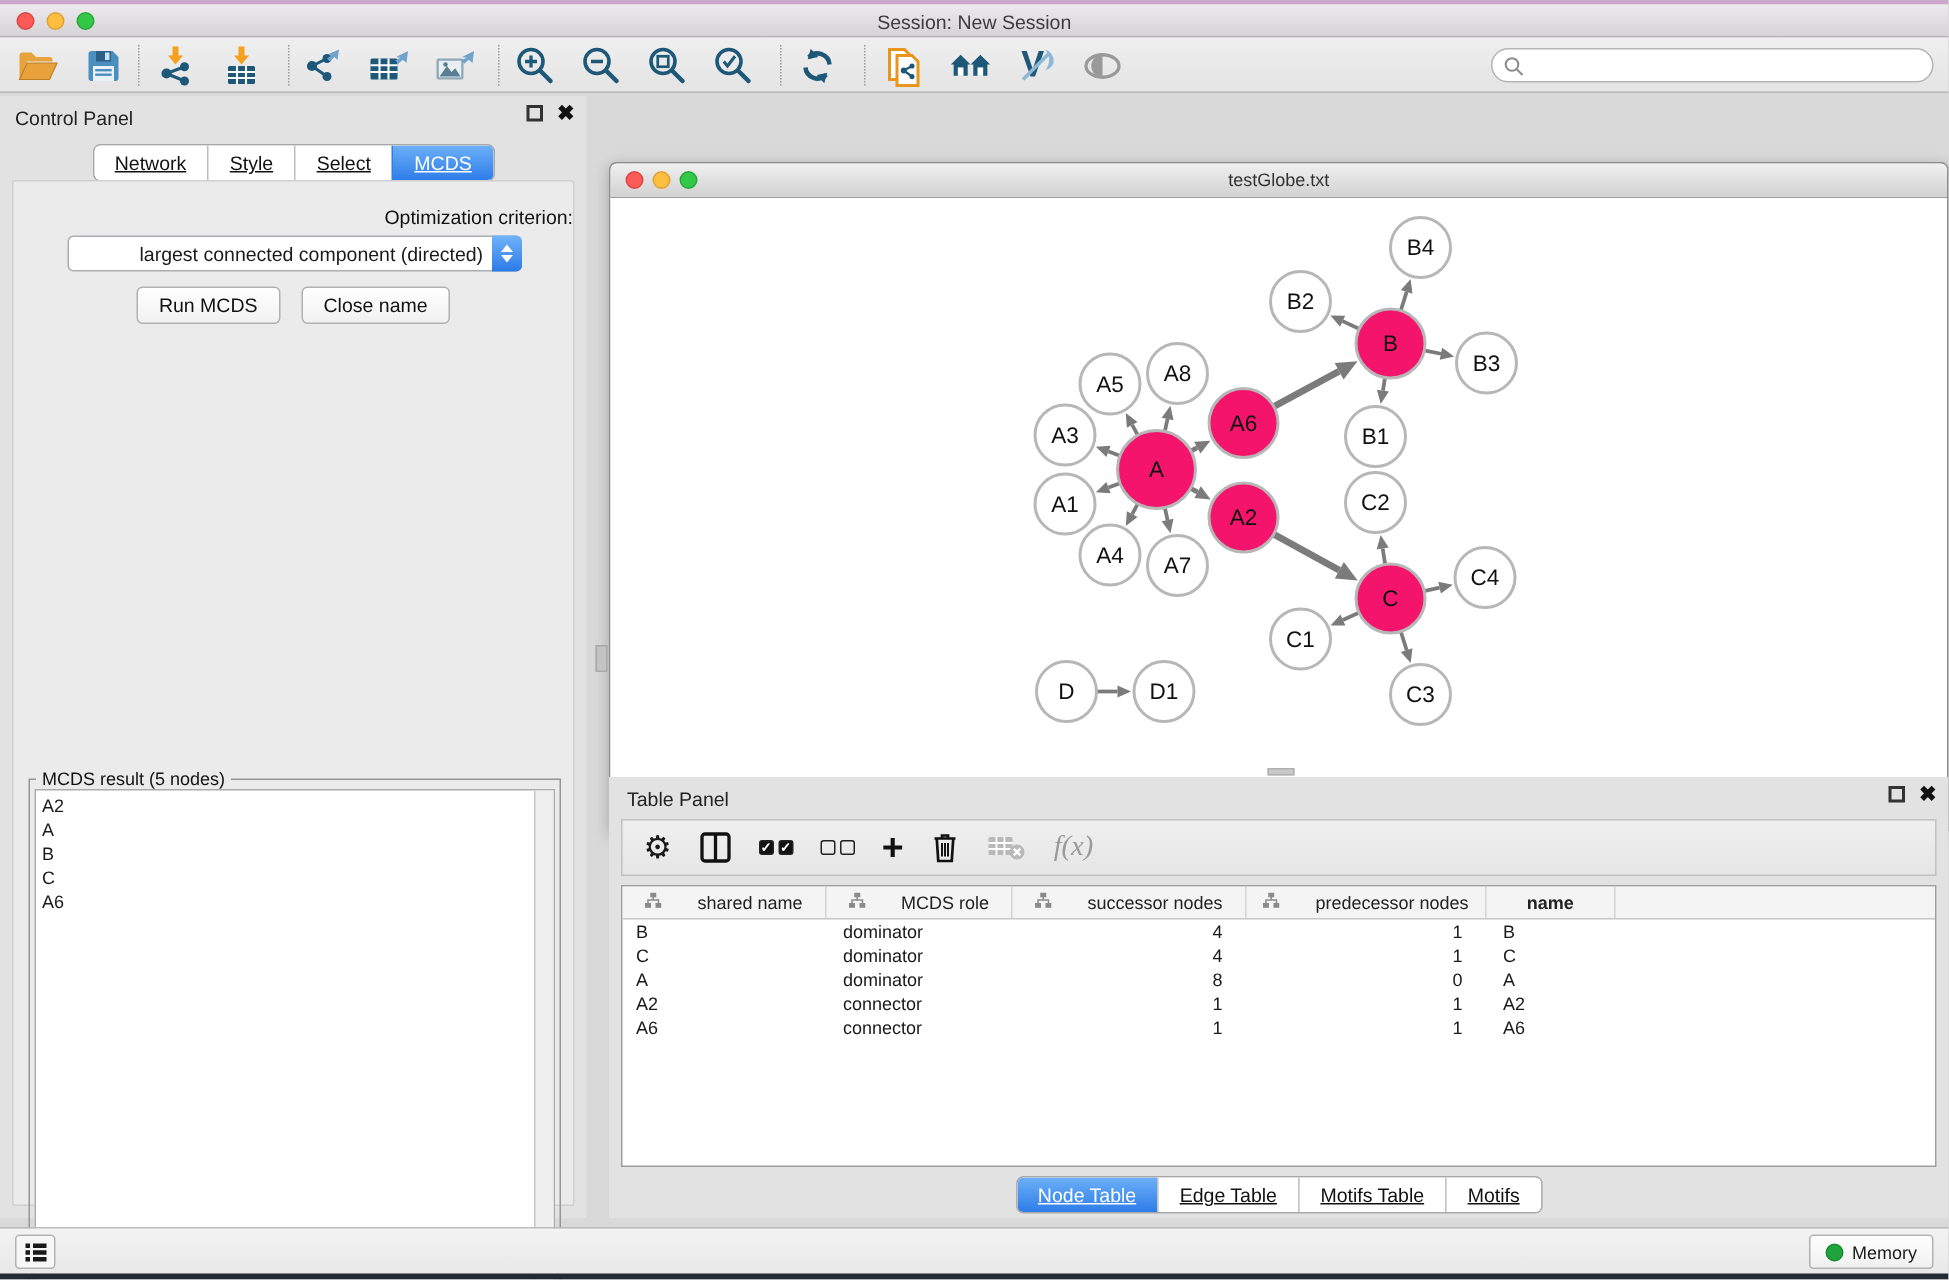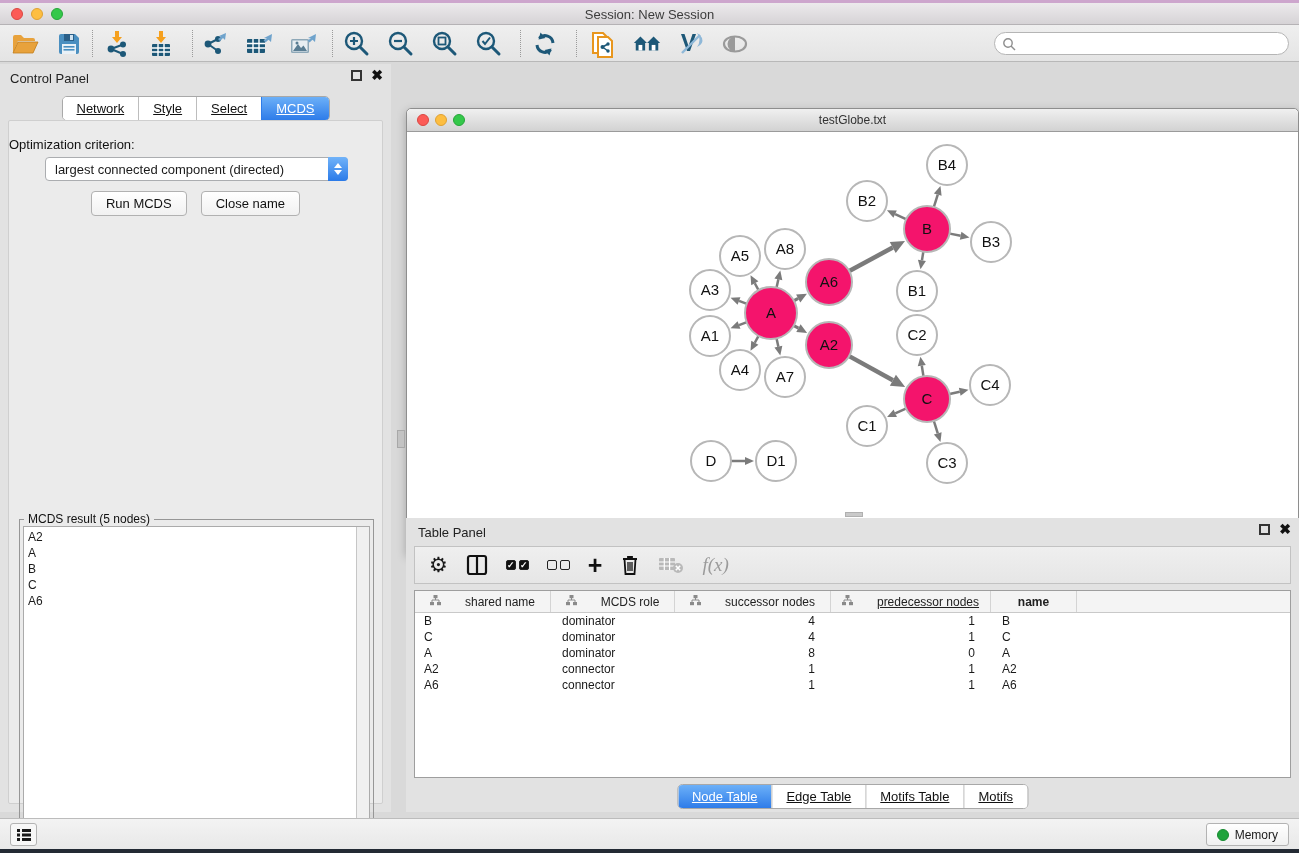--- a/index.html
+++ b/index.html
@@ -37,24 +37,24 @@
 
   .segmented { display:flex; border:1px solid #a8a8a8; border-radius:5px; overflow:hidden; background:#fff;
     font-size:13px; }
   .segmented .seg { padding:4px 14px; border-left:1px solid #bdbdbd; background:#fff; color:#111; cursor:default; white-space:nowrap;text-decoration:underline; }
   .segmented .seg:first-child { border-left:none; }
   .segmented .seg.active { background:linear-gradient(#6cb0f8,#2e7ce9); color:#fff; border-left-color:#2e7ce9; }
   .cp-tabs { position:absolute; left:50%; transform:translateX(-50%); top:32px; }
 
   .cp-content { position:absolute; left:8px; top:56px; width:375px; height:684px; background:#ebebeb;
     border:1px solid #cfcfcf; border-radius:2px; }
-  .opt-label { position:absolute; top:16px; width:100%; text-align:left; font-size:13px; color:#111; }
+  .opt-label { position:absolute; top:16px; width:100%; text-align:right; font-size:13px; color:#111; }
   .dropdown { position:absolute; left:36px; top:36px; width:303px; height:24px; background:#fff;
     border:1px solid #abadb0; border-radius:4px; display:flex; align-items:center; }
-  .dropdown .dd-text { flex:1; padding-left:9px; font-size:13px; white-space:nowrap; overflow:hidden; }
+  .dropdown .dd-text { flex:1; padding-left:9px; font-size:13px; white-space:nowrap; overflow:hidden;margin-left:38px; }
   .dropdown .dd-stepper { width:20px; height:24px; margin-right:-1px; border-radius:0 4px 4px 0;
     background:linear-gradient(#71b3f9,#2a7ae8); display:flex; flex-direction:column; align-items:center; justify-content:center; gap:2px; }
   .dd-stepper .up, .dd-stepper .dn { width:0; height:0; border-left:4px solid transparent; border-right:4px solid transparent; }
   .dd-stepper .up { border-bottom:5px solid #fff; }
   .dd-stepper .dn { border-top:5px solid #fff; }
 
   .btn { background:linear-gradient(#ffffff,#f1f1f1); border:1px solid #b1b1b1; border-radius:4px;
     font-size:13px; padding:4px 14px; color:#111; font-family:"Liberation Sans",sans-serif; }
   .cp-buttons { position:absolute; top:70px; width:100%; display:flex; justify-content:center; gap:14px;align-items:flex-end; }
 
@@ -541,21 +541,21 @@
           <span><svg width="11" height="11" viewBox="0 0 11 11">
               <g fill="#8a8a8a">
                 <rect x="3.5" y="0" width="4" height="3.2"></rect>
                 <rect x="0" y="7" width="4" height="3.2"></rect>
                 <rect x="7" y="7" width="4" height="3.2"></rect>
               </g>
               <path d="M5.5 3 V5 M2 7 V5 H9 V7" stroke="#8a8a8a" stroke-width="1" fill="none"></path>
             </svg></span>
           <span>successor nodes</span>
         </div>
-        <div class="dt-hcell" style="width: 160px; text-decoration: underline;">
+        <div class="dt-hcell" style="width: 160px;">
           <span><svg width="11" height="11" viewBox="0 0 11 11">
               <g fill="#8a8a8a">
                 <rect x="3.5" y="0" width="4" height="3.2"></rect>
                 <rect x="0" y="7" width="4" height="3.2"></rect>
                 <rect x="7" y="7" width="4" height="3.2"></rect>
               </g>
               <path d="M5.5 3 V5 M2 7 V5 H9 V7" stroke="#8a8a8a" stroke-width="1" fill="none"></path>
             </svg></span>
           <span>predecessor nodes</span>
         </div>

